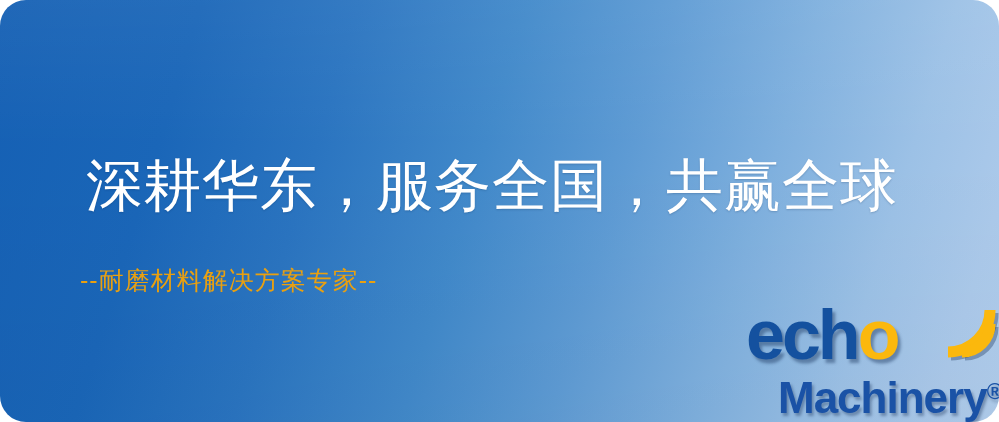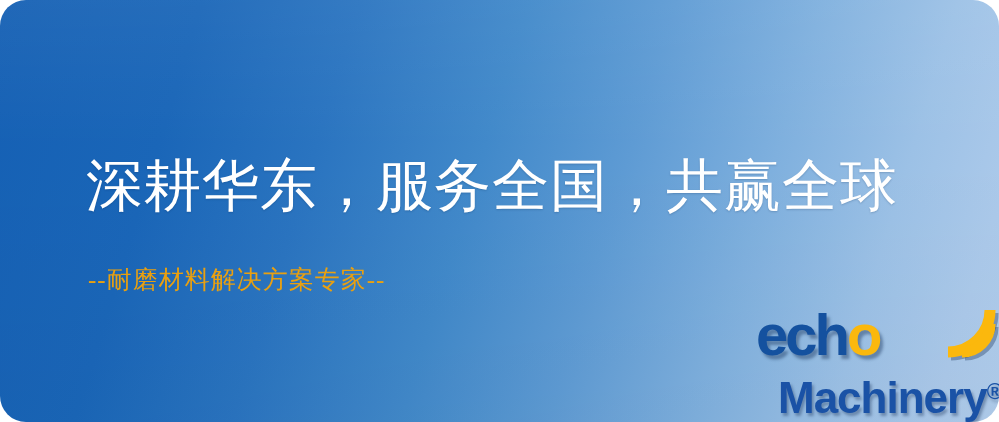--- a/index.html
+++ b/index.html
@@ -43,44 +43,44 @@
     font-size: 57px;
     line-height: 68px;
     color: #ffffff;
     letter-spacing: 1px;
     white-space: nowrap;
     text-shadow: 0 1px 2px rgba(10,40,80,0.22);
   }
 
   #subhead {
     position: absolute;
-    left: 88px;
+    left: 80px;
     top: 264px;
-    font-family: Liberation Serif, serif;
+    font-family: Liberation Sans, sans-serif;
     font-size: 25px;
     line-height: 32px;
     color: #e9a010;
     letter-spacing: 1px;
     white-space: nowrap;
   }
 
   
   #logo {
     position: absolute;
     left: 742px;
     top: 292px;
     width: 257px;
     height: 130px;
   }
   #logo-wordmark {
     position: absolute;
-    left: 14px;
+    left: 4px;
     top: 0px;
     font-family: "Liberation Sans", sans-serif;
-    font-size: 58px;
+    font-size: 70px;
     font-weight: bold;
     line-height: 86px;
     letter-spacing: -3px;
     color: #14519f;
     text-shadow: 3px 4px 3px rgba(20,45,85,0.42);
   }
   #logo-wordmark .oh {
     color: #fbb80d;
     text-shadow: 3px 4px 3px rgba(20,45,85,0.42);
   }

